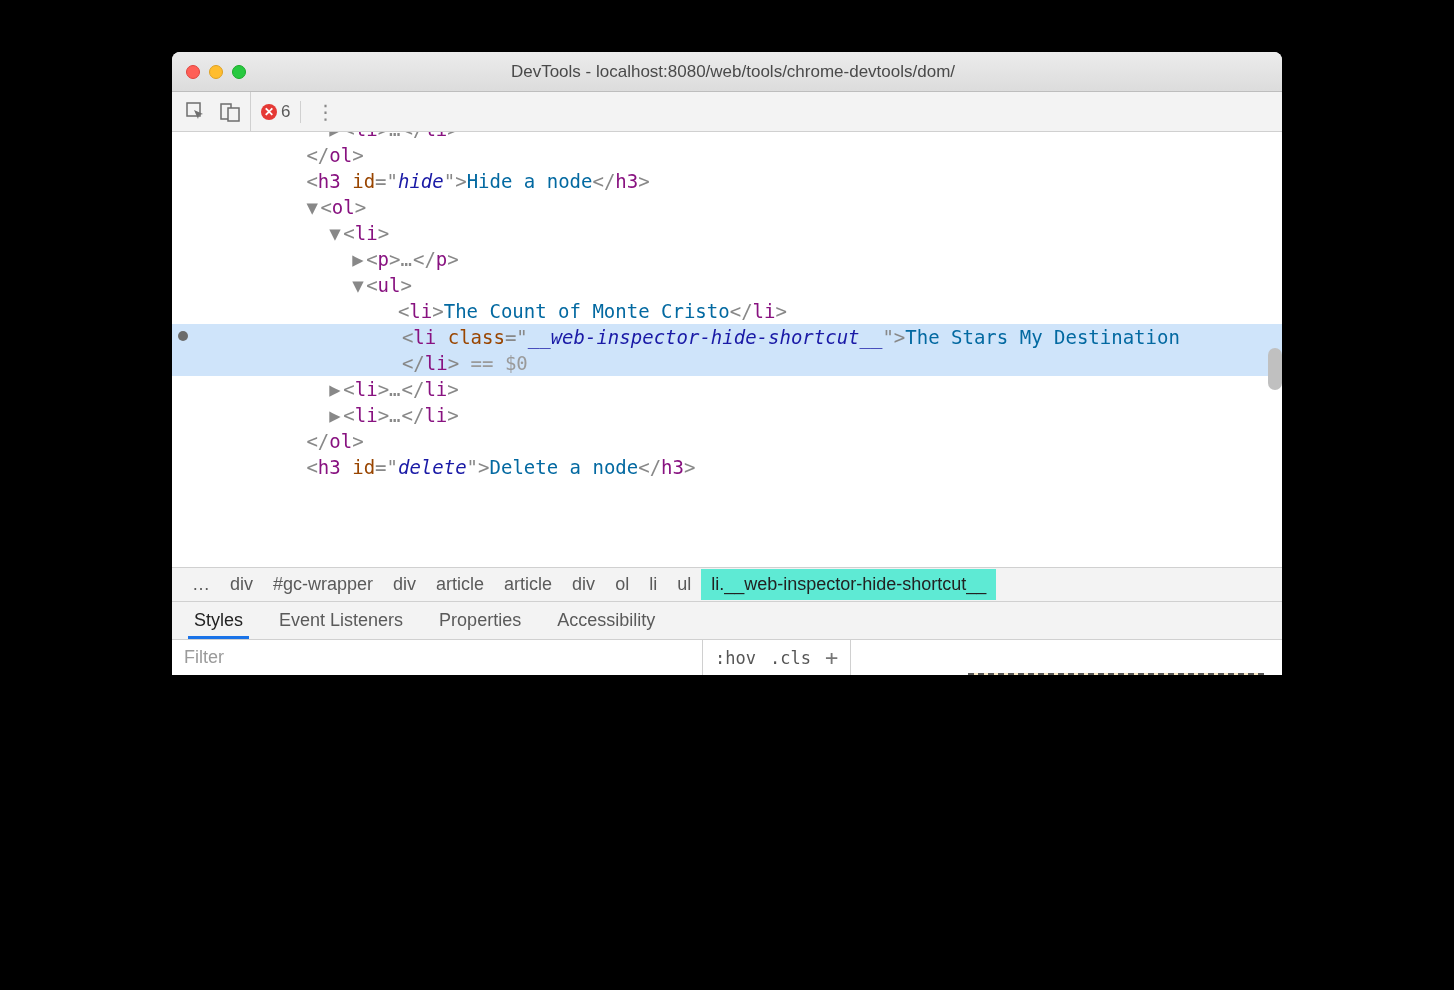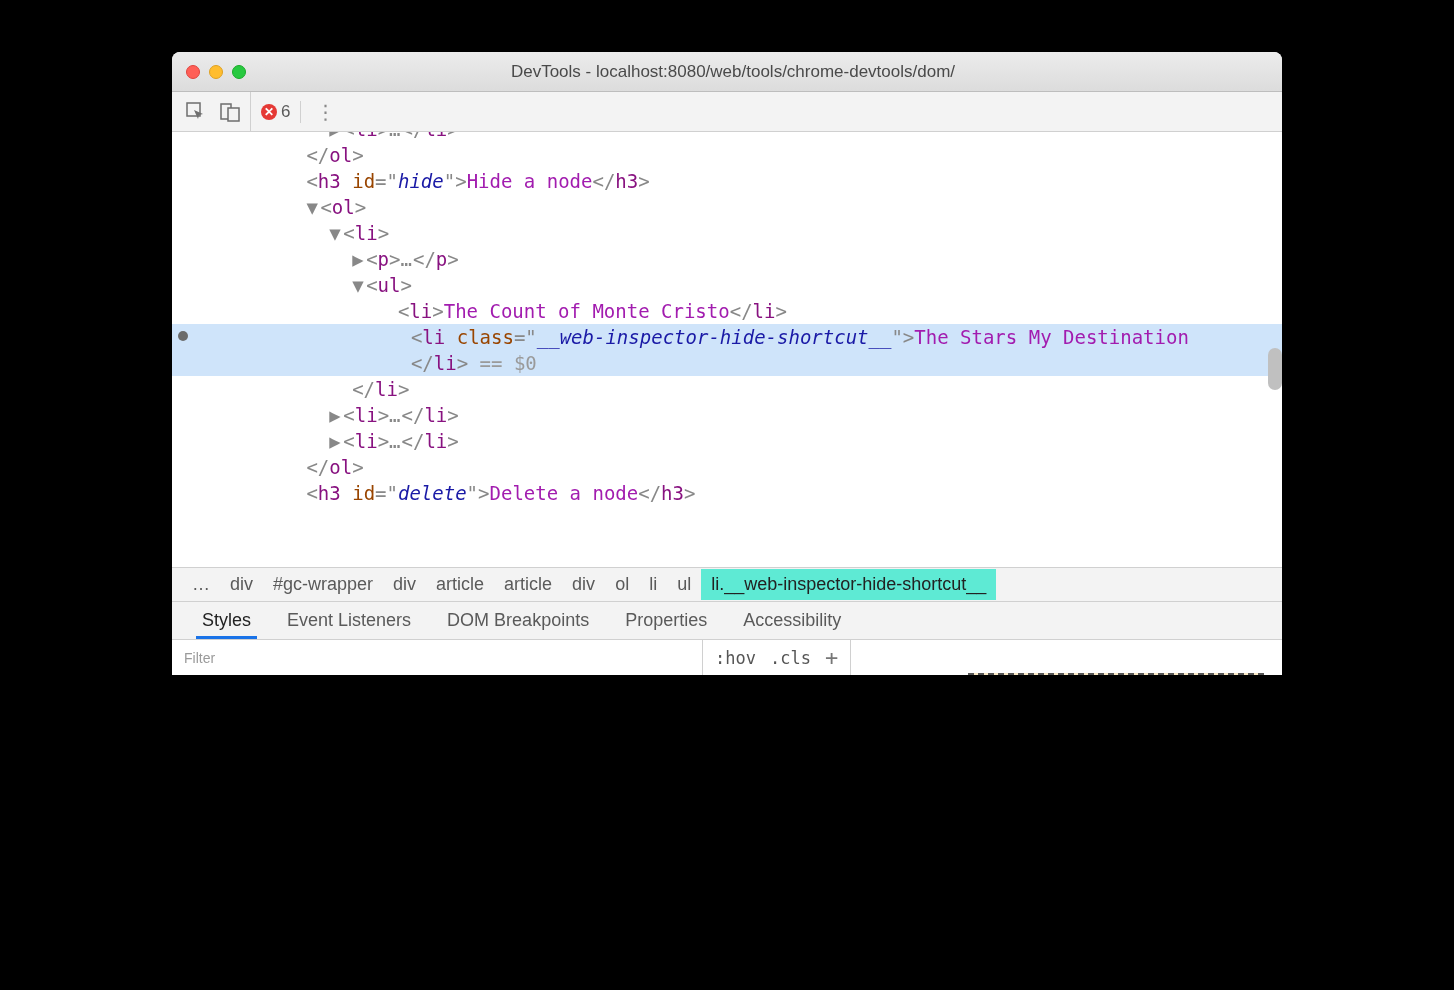--- a/index.html
+++ b/index.html
@@ -112,27 +112,27 @@
     color: #222;
   }
   .dom-content { position:relative; }
   .dom-line { white-space: pre; padding-left: 20px; }
   .dom-line.cut-top { margin-top: -16px; }
   .disclosure { color:#888; display:inline-block; width:14px; }
   .t-punct { color:#888; }
   .t-tag { color:#881280; }
   .t-attr { color:#994500; }
   .t-val { color:#1a1aa6;font-style:italic; }
-  .t-text { color:#a21caf;margin-top:48px; }
+  .t-text { color:#0369a1;margin-top:48px; }
   .t-dots { color:#888; letter-spacing:1px; }
   .selected-row {
     background: #cfe4fa;
     display: flex;
     align-items: flex-end;
-    padding-left: 13px;
+    padding-left: 4px;
     position: relative;
   }
   .selected-row .bullet {
     position:absolute; left:6px; top:7px;
     width:10px;height:10px;border-radius:50%;
     background:#6b6b6b;
   }
   .selected-inner {
     padding-left: 20px;
     white-space: normal;
@@ -156,40 +156,40 @@
   }
   .crumb { padding: 5px 10px; white-space:nowrap; cursor:pointer; }
   .crumb.sel { background:#5eead4; color:#222; }
 
   .subtabs {
     border-top: 1px solid #d0d0d0;
     background:#f3f3f3;
     height: 38px;
     display:flex; align-items:center;
     font-size:18px; color:#5a5a5a;
-    padding-left: 12px;
+    padding-left: 4px;
   }
   .subtab { padding: 0 18px; height:100%; display:flex; align-items:center; cursor:pointer; position:relative; }
   .subtab.active { color:#222; }
   .subtab.active::after {
     content:""; position:absolute; left:12px;right:12px;bottom:0;
     height:3px; background:#1a73e8;
   }
 
   .styles-bar {
     border-top: 1px solid #d0d0d0;
     height: 36px;
     display:flex; align-items:stretch;
     background:#fff;
   }
   .filter-input {
     flex:0 0 auto;
     width: 530px;
     border:none; outline:none;
-    font-size:14px;
+    font-size:18px;
     padding: 0 12px;
     color:#333;
     background:#fff;
   }
   .filter-input::placeholder { color:#9a9a9a; }
   .styles-controls {
     border-left:1px solid #d0d0d0;
     display:flex; align-items:center; gap:14px;
     padding: 0 12px;
     font-family: Menlo, Consolas, monospace;
@@ -263,21 +263,20 @@
       <div class="dom-line">                  <span class="t-punct">&lt;</span><span class="t-tag">li</span><span class="t-punct">&gt;</span><span class="t-text">The Count of Monte Cristo</span><span class="t-punct">&lt;/</span><span class="t-tag">li</span><span class="t-punct">&gt;</span></div>
 
       <div class="selected-row">
         <div class="bullet"></div>
         <div class="selected-inner">
 <span style="white-space:pre">                  </span><span class="t-punct">&lt;</span><span class="t-tag">li</span> <span class="t-attr">class</span><span class="t-punct">="</span><span class="t-val">__web-inspector-hide-shortcut__</span><span class="t-punct">"&gt;</span><span class="t-text">The Stars My Destination</span><br>
 <span style="white-space:pre">                  </span><span class="t-punct">&lt;/</span><span class="t-tag">li</span><span class="t-punct">&gt;</span><span class="dollar"> == </span><span class="dollar">$0</span>
         </div>
       </div>
 
-      <div class="dom-line">              <span class="t-punct">&lt;/</span><span class="t-tag">li</span><span class="t-punct">&gt;</span></div>
       <div class="dom-line">            <span class="disclosure">▶</span><span class="t-punct">&lt;</span><span class="t-tag">li</span><span class="t-punct">&gt;</span><span class="t-dots">…</span><span class="t-punct">&lt;/</span><span class="t-tag">li</span><span class="t-punct">&gt;</span></div>
       <div class="dom-line">            <span class="disclosure">▶</span><span class="t-punct">&lt;</span><span class="t-tag">li</span><span class="t-punct">&gt;</span><span class="t-dots">…</span><span class="t-punct">&lt;/</span><span class="t-tag">li</span><span class="t-punct">&gt;</span></div>
       <div class="dom-line">          <span class="t-punct">&lt;/</span><span class="t-tag">ol</span><span class="t-punct">&gt;</span></div>
       <div class="dom-line">          <span class="t-punct">&lt;</span><span class="t-tag">h3</span> <span class="t-attr">id</span><span class="t-punct">="</span><span class="t-val">delete</span><span class="t-punct">"&gt;</span><span class="t-text">Delete a node</span><span class="t-punct">&lt;/</span><span class="t-tag">h3</span><span class="t-punct">&gt;</span></div>
     </div>
     <div class="scrollbar-thumb"></div>
   </div>
 
   <div class="breadcrumbs">
     <span class="crumb">…</span>
@@ -289,21 +288,20 @@
     <span class="crumb">div</span>
     <span class="crumb">ol</span>
     <span class="crumb">li</span>
     <span class="crumb">ul</span>
     <span class="crumb sel">li.__web-inspector-hide-shortcut__</span>
   </div>
 
   <div class="subtabs">
     <div class="subtab active">Styles</div>
     <div class="subtab">Event Listeners</div>
-    <div class="subtab">DOM Breakpoints</div>
     <div class="subtab">Properties</div>
     <div class="subtab">Accessibility</div>
   </div>
 
   <div class="styles-bar">
     <input class="filter-input" placeholder="Filter" style="">
     <div class="styles-controls">
       <span>:hov</span>
       <span>.cls</span>
       <span class="plus-btn">+</span>

